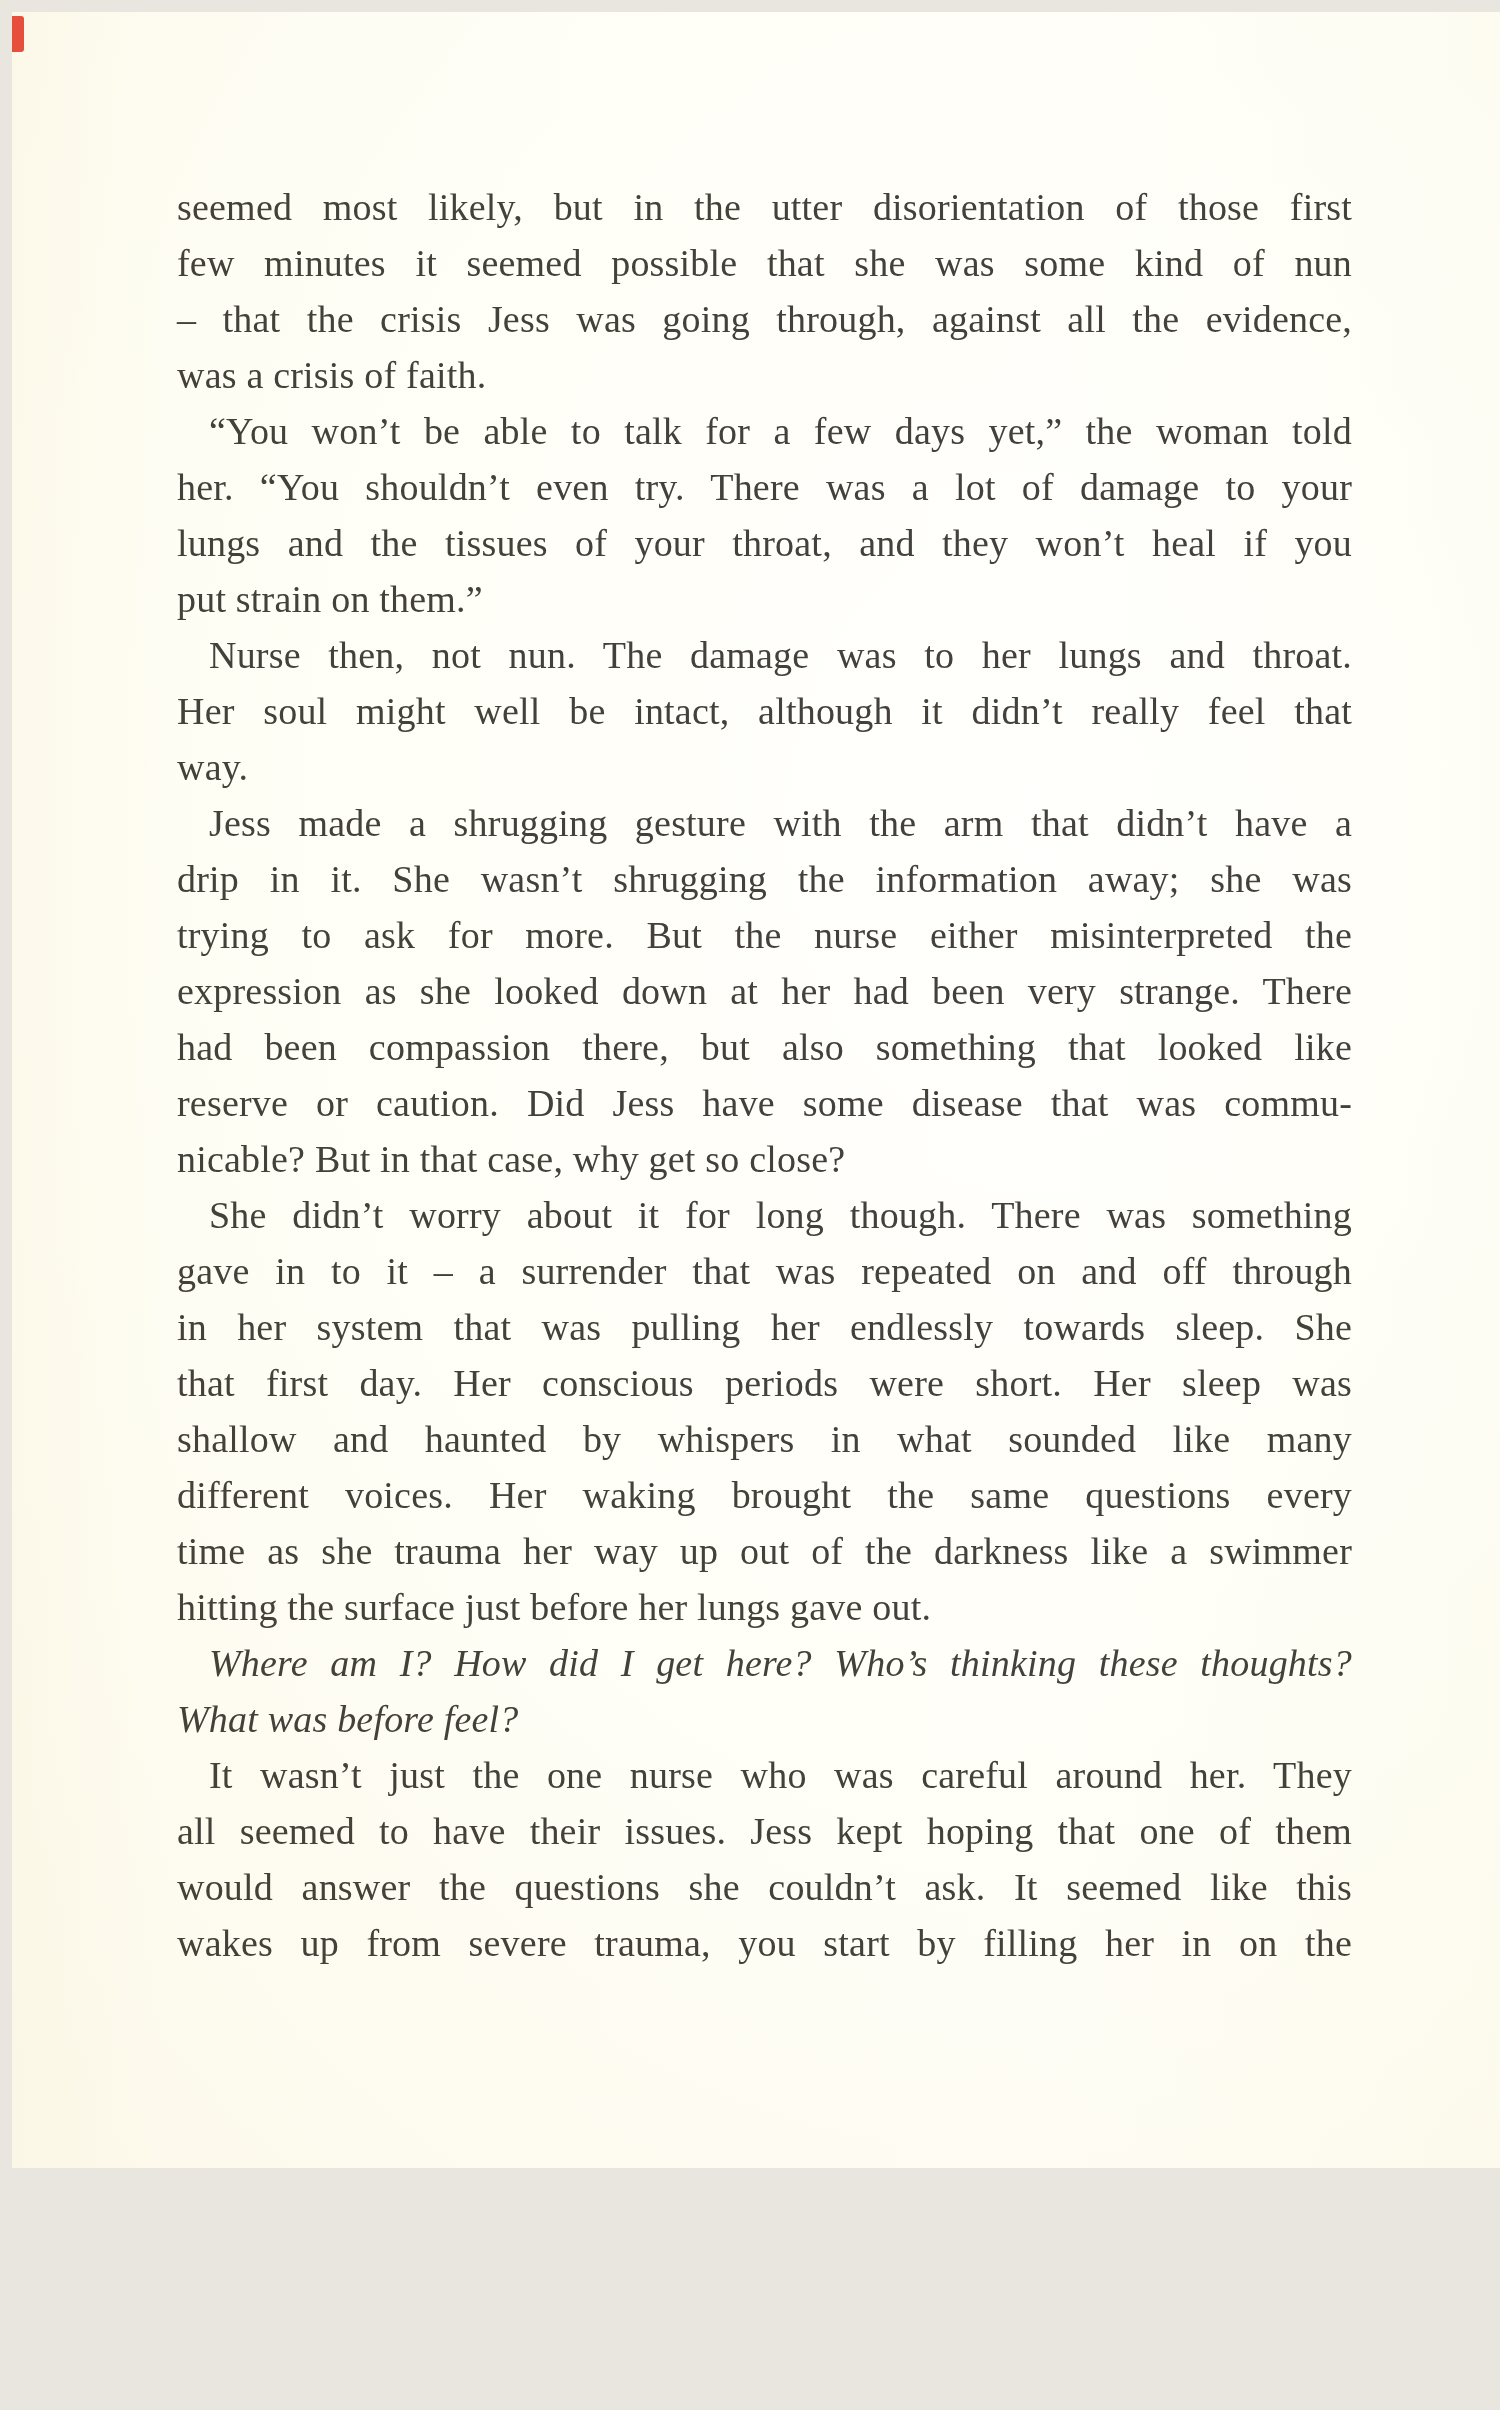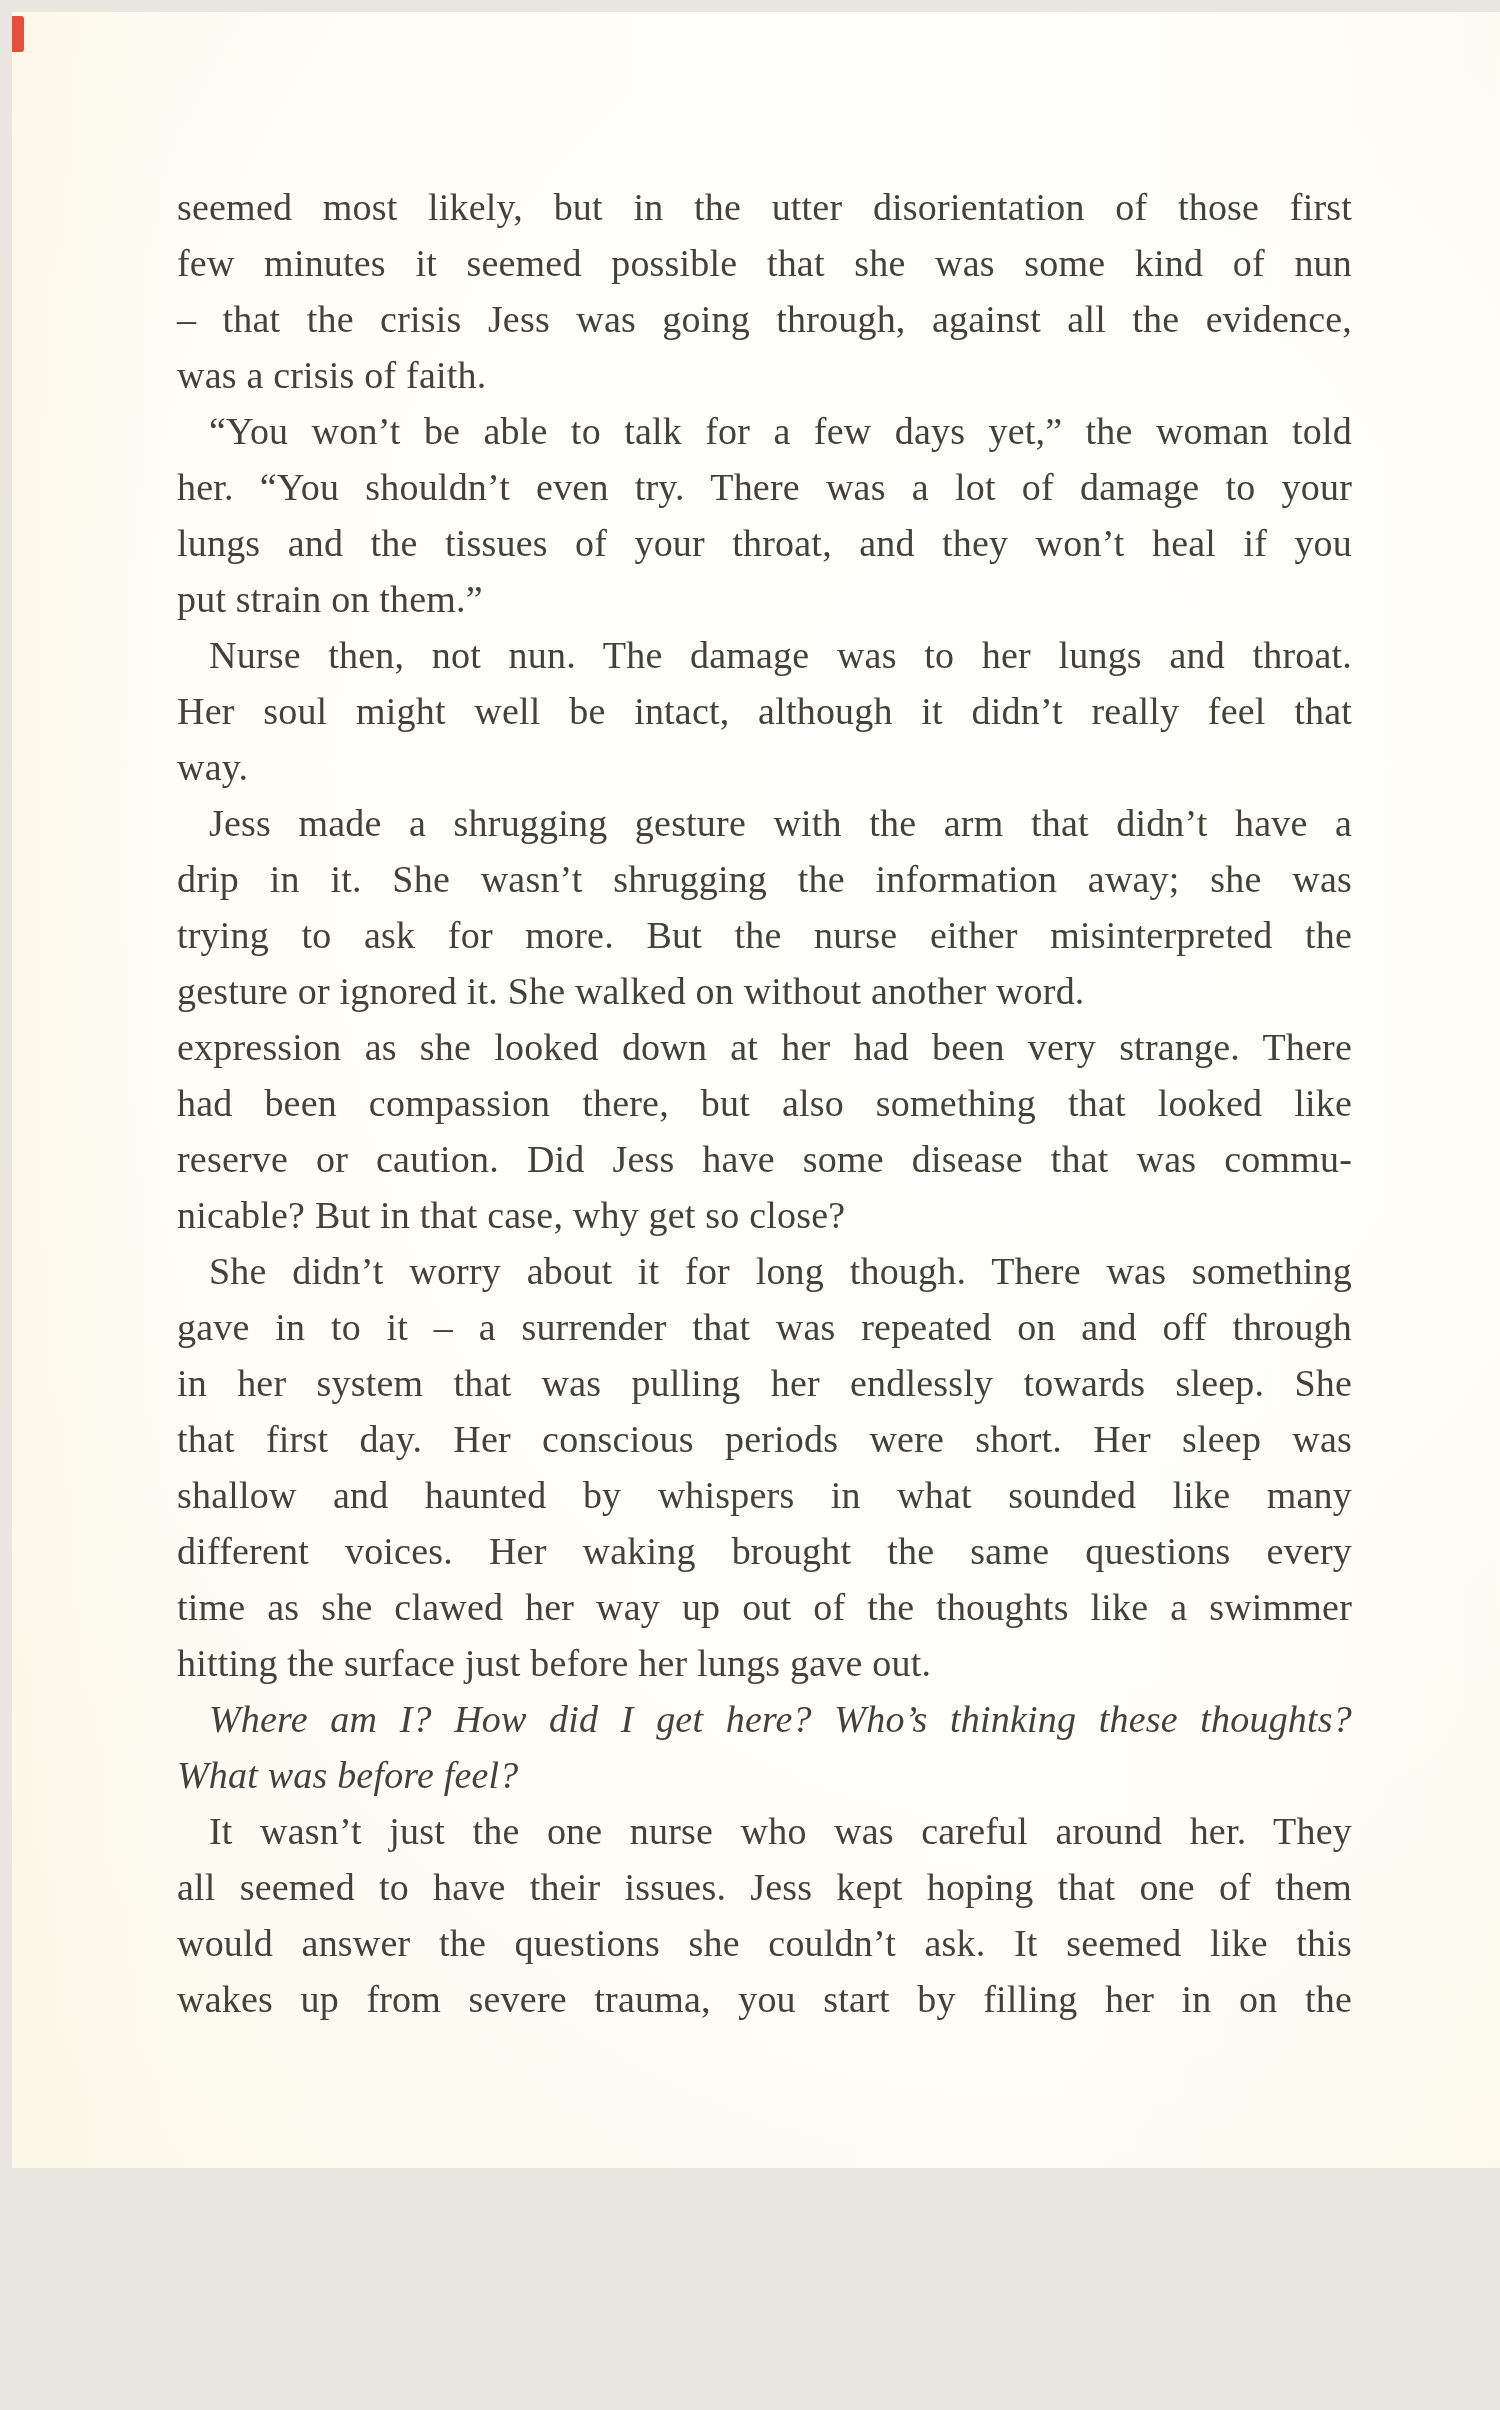--- a/index.html
+++ b/index.html
@@ -76,32 +76,31 @@
       <div class="line indent">“You won’t be able to talk for a few days yet,” the woman told</div>
       <div class="line">her. “You shouldn’t even try. There was a lot of damage to your</div>
       <div class="line">lungs and the tissues of your throat, and they won’t heal if you</div>
       <div class="line last">put strain on them.”</div>
       <div class="line indent">Nurse then, not nun. The damage was to her lungs and throat.</div>
       <div class="line">Her soul might well be intact, although it didn’t really feel that</div>
       <div class="line last">way.</div>
       <div class="line indent">Jess made a shrugging gesture with the arm that didn’t have a</div>
       <div class="line">drip in it. She wasn’t shrugging the information away; she was</div>
       <div class="line">trying to ask for more. But the nurse either misinterpreted the</div>
-      <div class="line last">gesture or ignored it. She walked on without another word.</div>
       <div class="line">expression as she looked down at her had been very strange. There</div>
       <div class="line">had been compassion there, but also something that looked like</div>
       <div class="line">reserve or caution. Did Jess have some disease that was commu-</div>
       <div class="line last">nicable? But in that case, why get so close?</div>
       <div class="line indent">She didn’t worry about it for long though. There was something</div>
       <div class="line">gave in to it – a surrender that was repeated on and off through</div>
       <div class="line">in her system that was pulling her endlessly towards sleep. She</div>
       <div class="line">that first day. Her conscious periods were short. Her sleep was</div>
       <div class="line">shallow and haunted by whispers in what sounded like many</div>
       <div class="line">different voices. Her waking brought the same questions every</div>
-      <div class="line">time as she clawed her way up out of the thoughts like a swimmer</div>
+      <div class="line">time as she trauma her way up out of the darkness like a swimmer</div>
       <div class="line last">hitting the surface just before her lungs gave out.</div>
       <div class="line indent italic">Where am I? How did I get here? Who’s thinking these thoughts?</div>
       <div class="line italic last">What was before feel?</div>
       <div class="line indent">It wasn’t just the one nurse who was careful around her. They</div>
       <div class="line">all seemed to have their issues. Jess kept hoping that one of them</div>
       <div class="line">would answer the questions she couldn’t ask. It seemed like this</div>
       <div class="line">wakes up from severe trauma, you start by filling her in on the</div>
     </div>
   <div class="page-number">4</div>
 </div>

